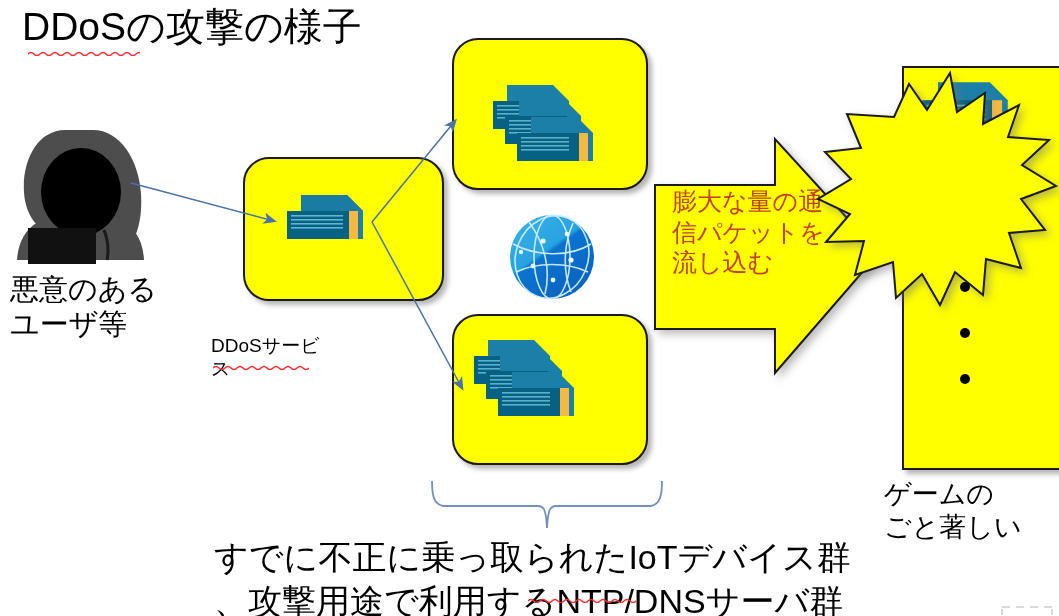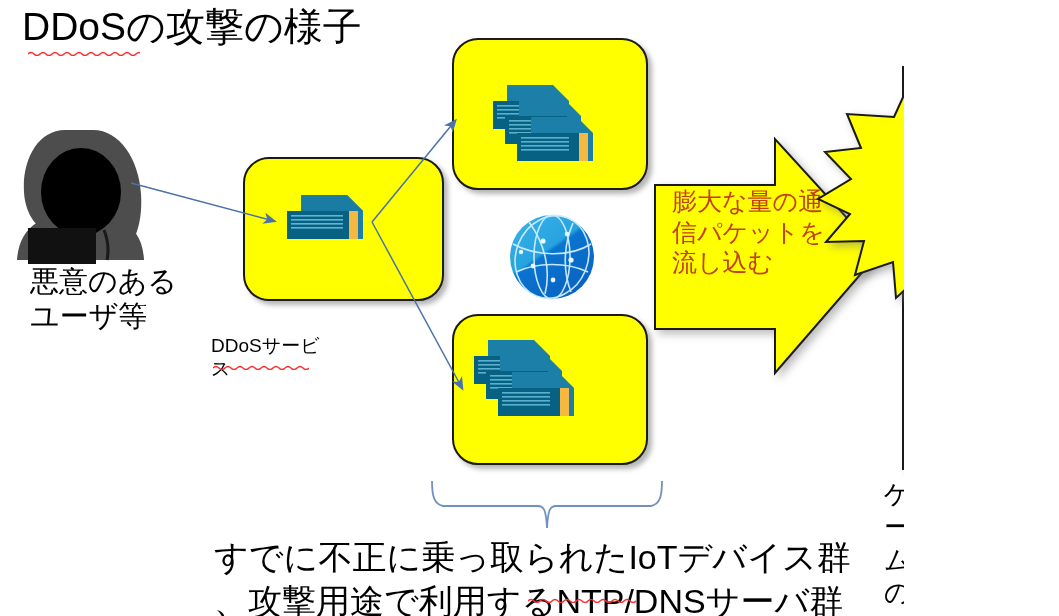--- a/index.html
+++ b/index.html
@@ -5,21 +5,21 @@
   html, body {
     margin: 0;
     padding: 0;
     background: #ffffff;
   }
   body {
     font-family: "Liberation Sans", "DejaVu Sans", sans-serif;
   }
   #stage {
     position: relative;
-    width: 904px;
+    width: 1059px;
     height: 616px;
     background: #ffffff;
     overflow: hidden;
     text-decoration: underline;
   }
   .abs { position: absolute; }
 
   
   #title {
     left: 22px; top: 6px;
@@ -35,21 +35,21 @@
     width: 112px; height: 6px;
   }
 
   
   .txt {
     color: #000000;
     line-height: 1.22;
     white-space: pre-line;
   }
   #op-text { left: 128px; top: 78px; font-size: 25px; }
-  #hacker-label { left: 10px; top: 264px; font-size: 29px; margin-left: 20px; }
+  #hacker-label { left: 10px; top: 272px; font-size: 29px; }
   #ddos-label { left: 211px; top: 334px; font-size: 19px; width: 175px; }
   #arrow-text {
     left: 672px; top: 186px;
     font-size: 25px; width: 175px;
     color: #c2410c;
   }
   #burst-text {
     left: 880px; top: 148px;
     font-size: 25px; color: #ff0000;
     width: 150px; line-height: 1.26;

